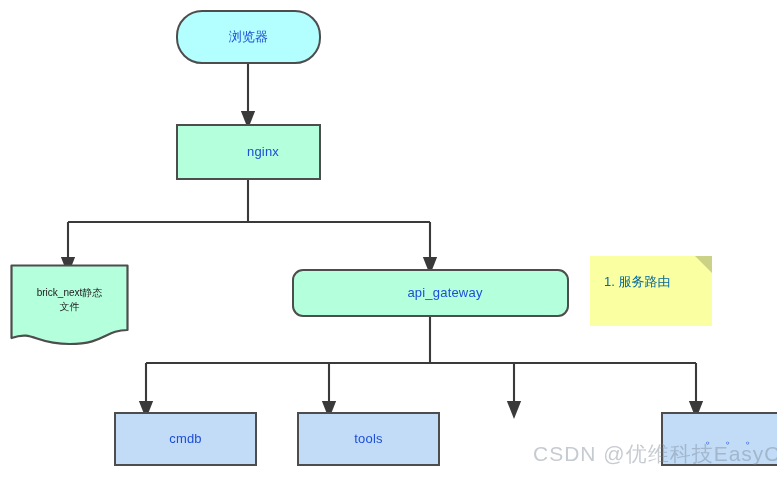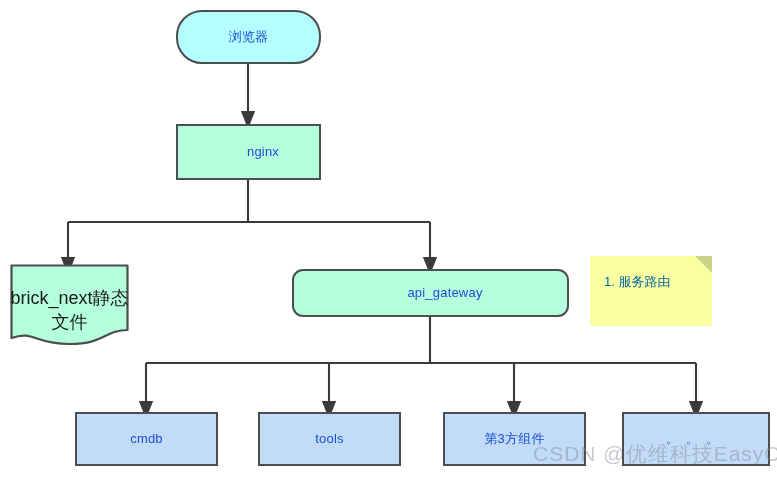--- a/index.html
+++ b/index.html
@@ -30,36 +30,37 @@
     letter-spacing: 0.2px;
   }
   .box {
     border: 2px solid #4d4d4d;
     background: #b4ffdc;
     padding-left: 29px;
   }
   .box-blue {
     border: 2px solid #4d4d4d;
     background: #c2dcf7;
+    margin-left: 39px;
   }
   .stadium {
     border: 2px solid #4d4d4d;
     background: #b3feff;
     border-radius: 26px;
   }
   .doc-wrap {
     position: absolute;
   }
   .doc-label {
     position: absolute;
     left: 0;
     top: 0;
     width: 100%;
     text-align: center;
-    font-size: 18px;
+    font-size: 10px;
     color: #1a1a1a;
     line-height: 1.35;
   }
   .note {
     position: absolute;
     box-sizing: border-box;
     background: #faffa1;
     font-size: 13px;
     color: #0369a1;
     line-height: 1.55;
@@ -154,23 +155,20 @@
   </div>
 
   <div class="node box-blue" style="left:75px; top:412px; width:143px; height:54px;">
     <span>cmdb</span>
   </div>
 
   <div class="node box-blue" style="left:258px; top:412px; width:143px; height:54px;">
     <span>tools</span>
   </div>
 
-  <div class="node box-blue" style="left:443px; top:412px; width:143px; height:54px;">
-    <span>第3方组件</span>
-  </div>
 
   <div class="node box-blue" style="left:622px; top:412px; width:148px; height:54px;">
     <span class="dots">。。。</span>
   </div>
 
   <div class="watermark" style="left:533px; top:440px;">CSDN @优维科技EasyOps</div>
 
 </div>
 
 </body></html>

